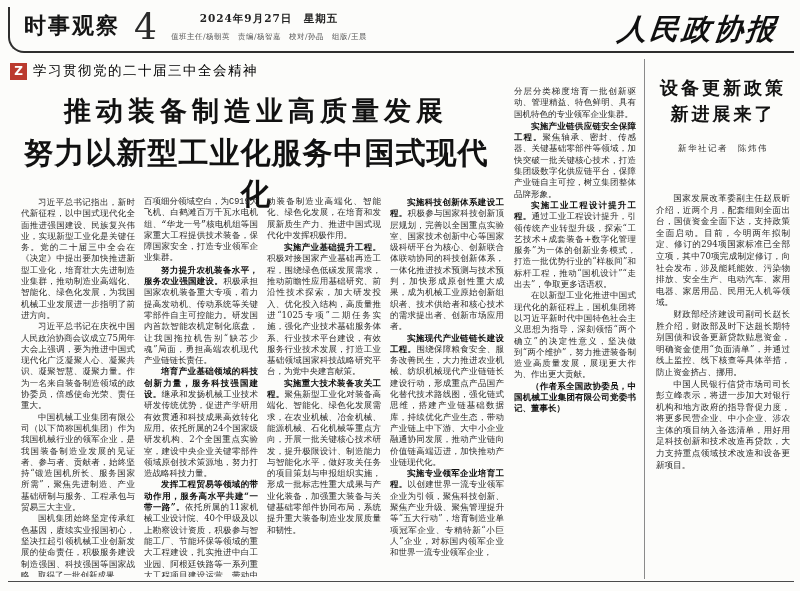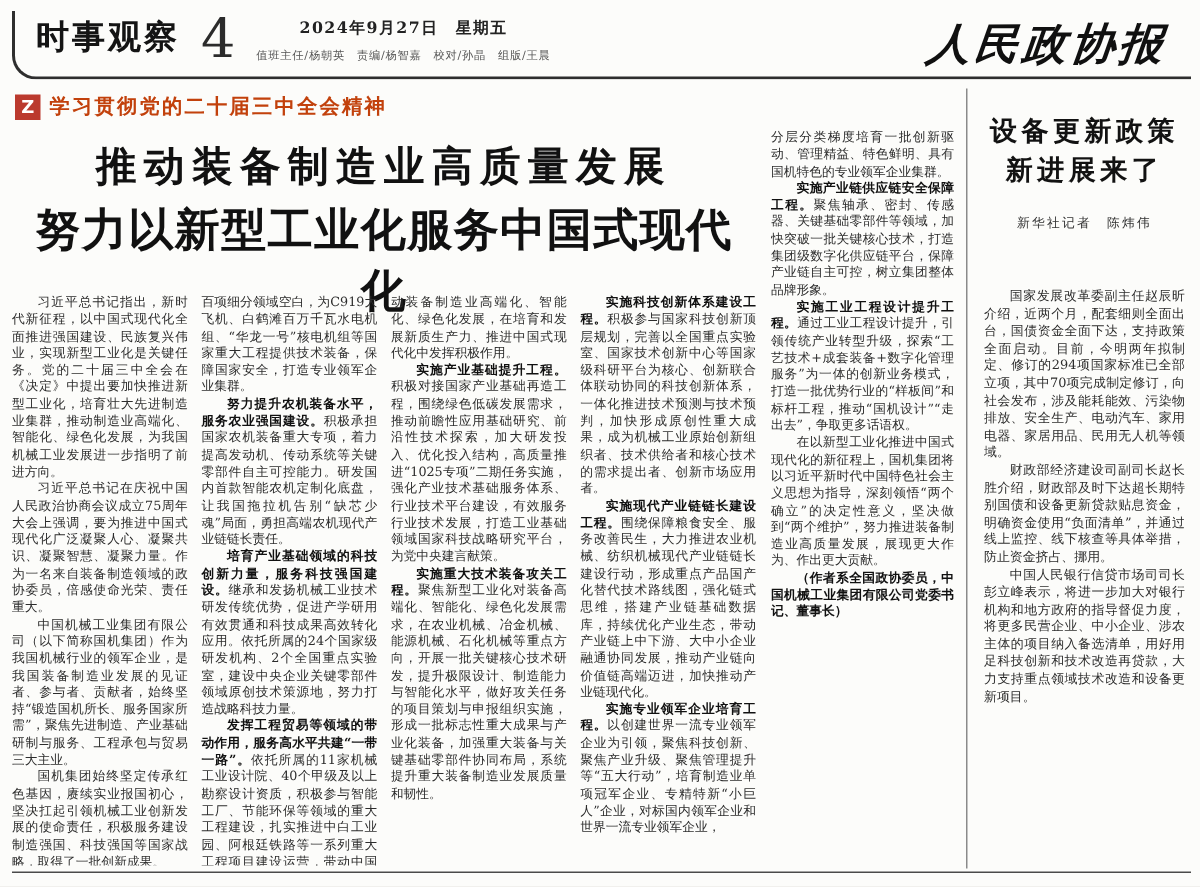--- a/index.html
+++ b/index.html
@@ -35,35 +35,35 @@
   }
   
   .content-row { display: flex; margin: 6px 6px 0 8px; height: 520px; }
   .main-article { flex: 1; min-width: 0; padding-right: 8px; }
   .topic-label { display: flex; align-items: center; gap: 6px; height: 20px; margin: 2px 0 6px 2px; }
   .topic-box {
     width: 17px; height: 17px; background: #bb3a2e; color: #fff;
     font-family: "DejaVu Sans", sans-serif; font-weight: 900; font-size: 12px;
     display: flex; align-items: center; justify-content: center;
   }
-  .topic-text { color: #c2410c; font-size: 13.5px; font-weight: bold; letter-spacing: 1.5px; }
+  .topic-text { color: #000000; font-size: 13.5px; font-weight: normal; letter-spacing: 1.5px; }
   .article-body { display: flex; gap: 10px; height: 492px; }
   .left-zone { flex: 1; min-width: 0; display: flex; flex-direction: column; }
   .headline-zone { text-align: center; padding: 6px 4px 0 4px; height: 108px; }
   .headline-l1 { font-size: 27px; font-weight: 900; letter-spacing: 5px; color: #111; }
   .headline-l2 { font-size: 30px; font-weight: 900; letter-spacing: 1px; color: #111; margin-top: 4px; }
   .author { font-size: 9px; color: #444; margin-top: 8px; letter-spacing: 2px; }
-  .cols-4 { display: flex; gap: 9px; height: 380px; overflow: hidden; margin-top: 2px; }
+  .cols-4 { display: flex; gap: 9px; height: 380px; overflow: hidden; margin-top: 2px; margin-left: 13px; }
   .col { flex: 1; min-width: 0; overflow: hidden; }
   .col-5 { width: 122px; flex: none; height: 492px; overflow: hidden; }
   .para {
     font-size: 8.5px; line-height: 11.3px; text-align: justify;
     text-indent: 2em; color: #2c2c2c;
   }
-  .para.noindent { text-indent: 0; }
+  .para.noindent { text-indent: 0; font-family: Liberation Mono, monospace; }
   .para .lead { font-weight: bold; color: #111; }
   .para.bold { font-weight: bold; color: #111; }
   
   .sidebar {
     width: 150px; flex: none; border-left: 1px solid #8a8a8a;
     padding: 16px 4px 0 11px; height: 520px; overflow: hidden;
   }
   .sb-title { text-align: center; font-size: 18px; font-weight: 900; letter-spacing: 3px; color: #121212; line-height: 26px; }
   .sb-byline { text-align: center; font-size: 8.5px; color: #333; margin-top: 16px; letter-spacing: 1.5px; }
   .sb-body { margin-top: 38px; }

